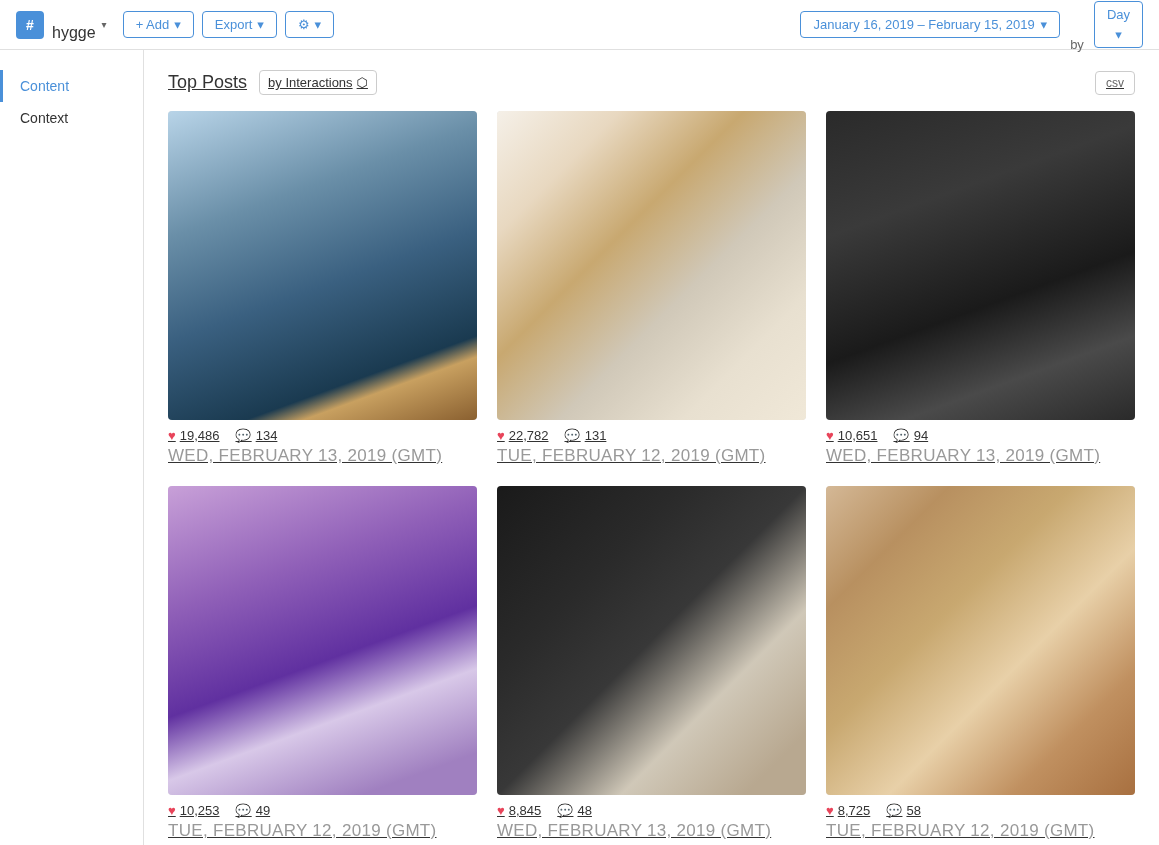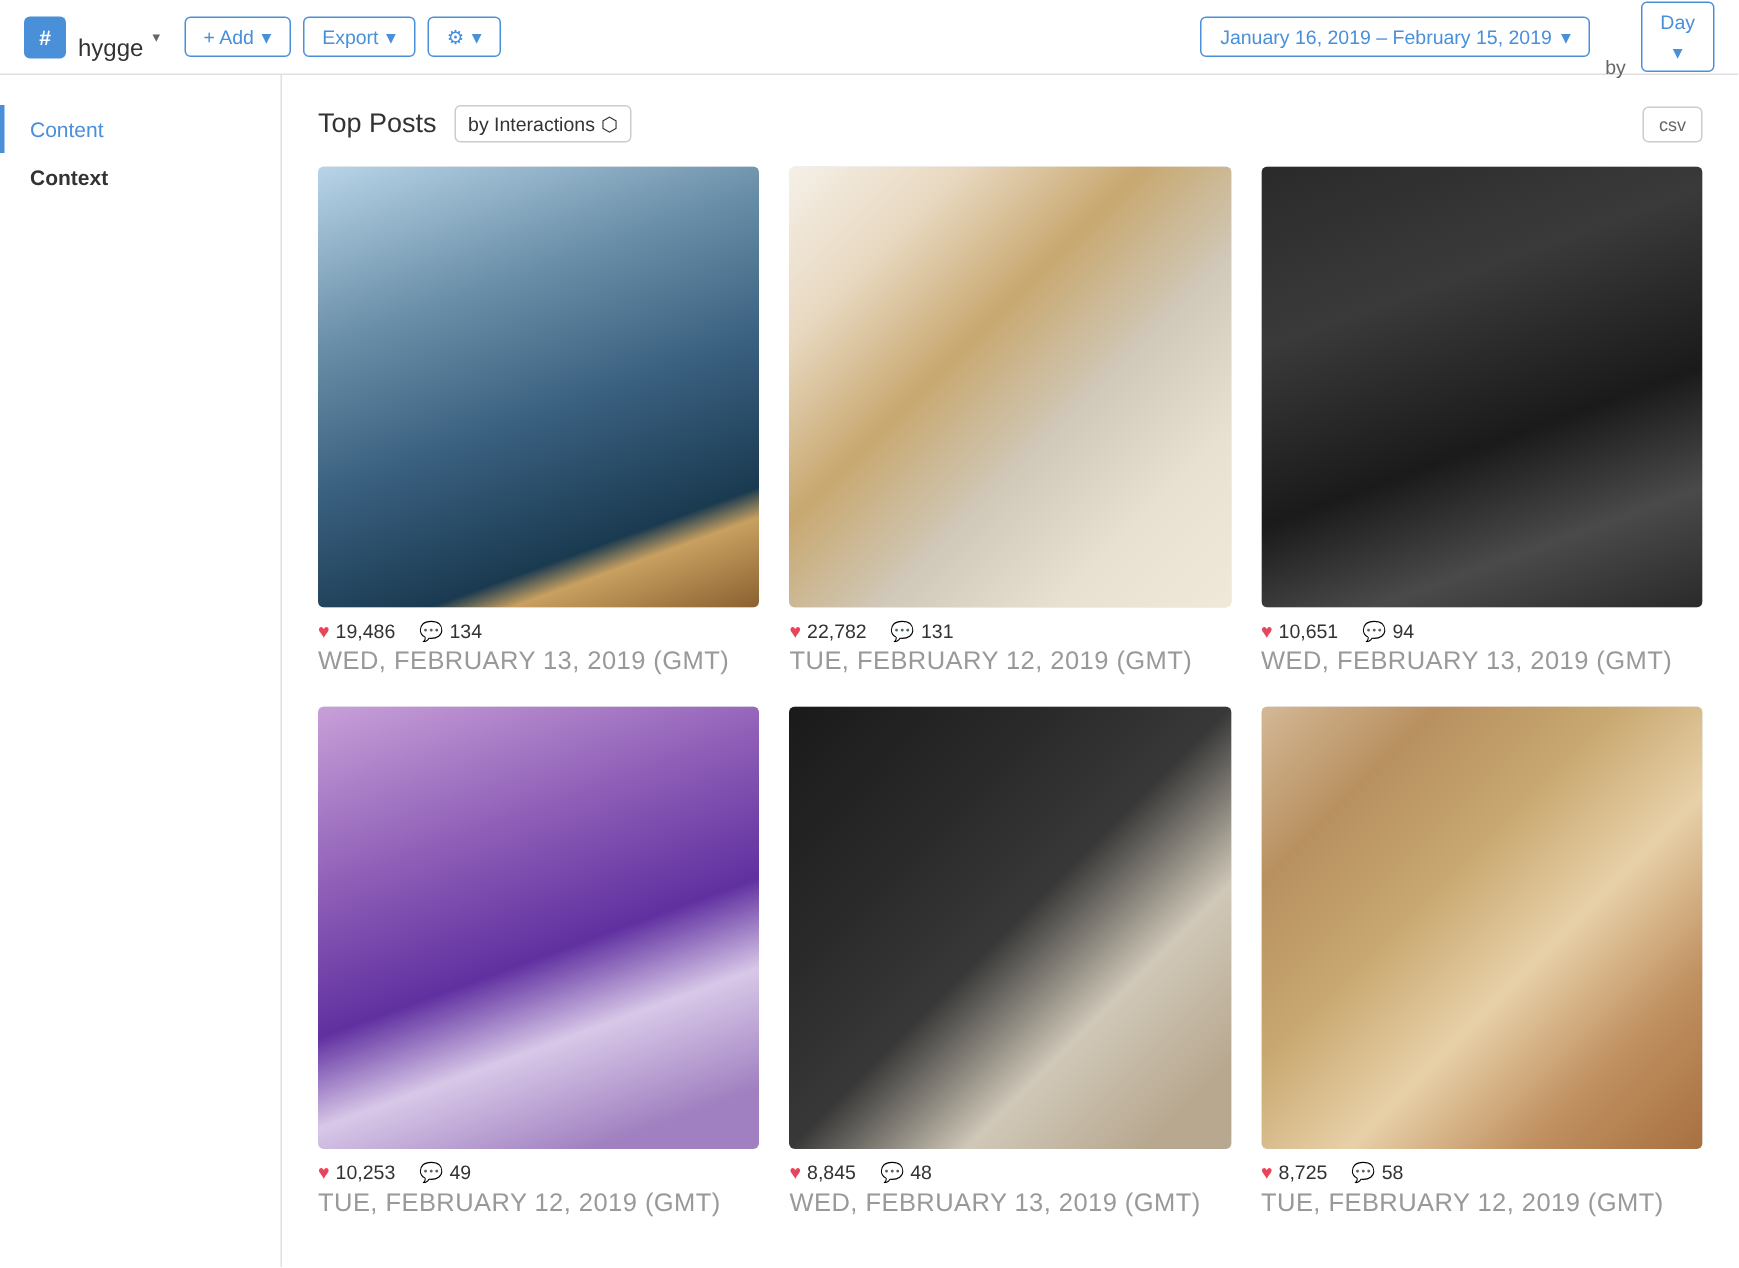--- a/index.html
+++ b/index.html
@@ -38,31 +38,31 @@
       border: 1px solid #4a90d9; color: #4a90d9; background: #fff;
       padding: 5px 12px; border-radius: 4px; cursor: pointer; font-size: 13px;
       display: flex; align-items: center; gap: 5px; flex-direction: column;
     }
 
     
     .layout { display: flex; height: calc(100vh - 50px); }
 
     
     .sidebar {
-      width: 188px; border-right: 1px solid #e0e0e0; padding: 20px 0; flex-shrink: 0;
+      width: 144px; border-right: 1px solid #e0e0e0; padding: 20px 0; flex-shrink: 0;
     }
     .sidebar-item {
-      padding: 8px 20px; cursor: pointer; font-size: 14px; color: #333; font-weight: bold;
+      padding: 8px 20px; cursor: pointer; font-size: 14px; color: #333;
     }
     .sidebar-item.active {
       color: #4a90d9; border-left: 3px solid #4a90d9; padding-left: 17px; font-weight: 500;
     }
 
     
-    .main-content { flex: 1; overflow-y: auto; padding: 20px 24px; }
+    .main-content { flex: 1; overflow-y: auto; padding: 20px 24px; text-decoration: underline; }
 
     
     .top-posts-header {
       display: flex; align-items: center; gap: 12px; margin-bottom: 16px;
     }
     .top-posts-title { font-size: 18px; font-weight: 500; }
     .sort-dropdown {
       border: 1px solid #ccc; border-radius: 4px; padding: 4px 8px;
       font-size: 13px; color: #333; background: #fff; cursor: pointer;
       display: flex; align-items: flex-end; gap: 4px;

